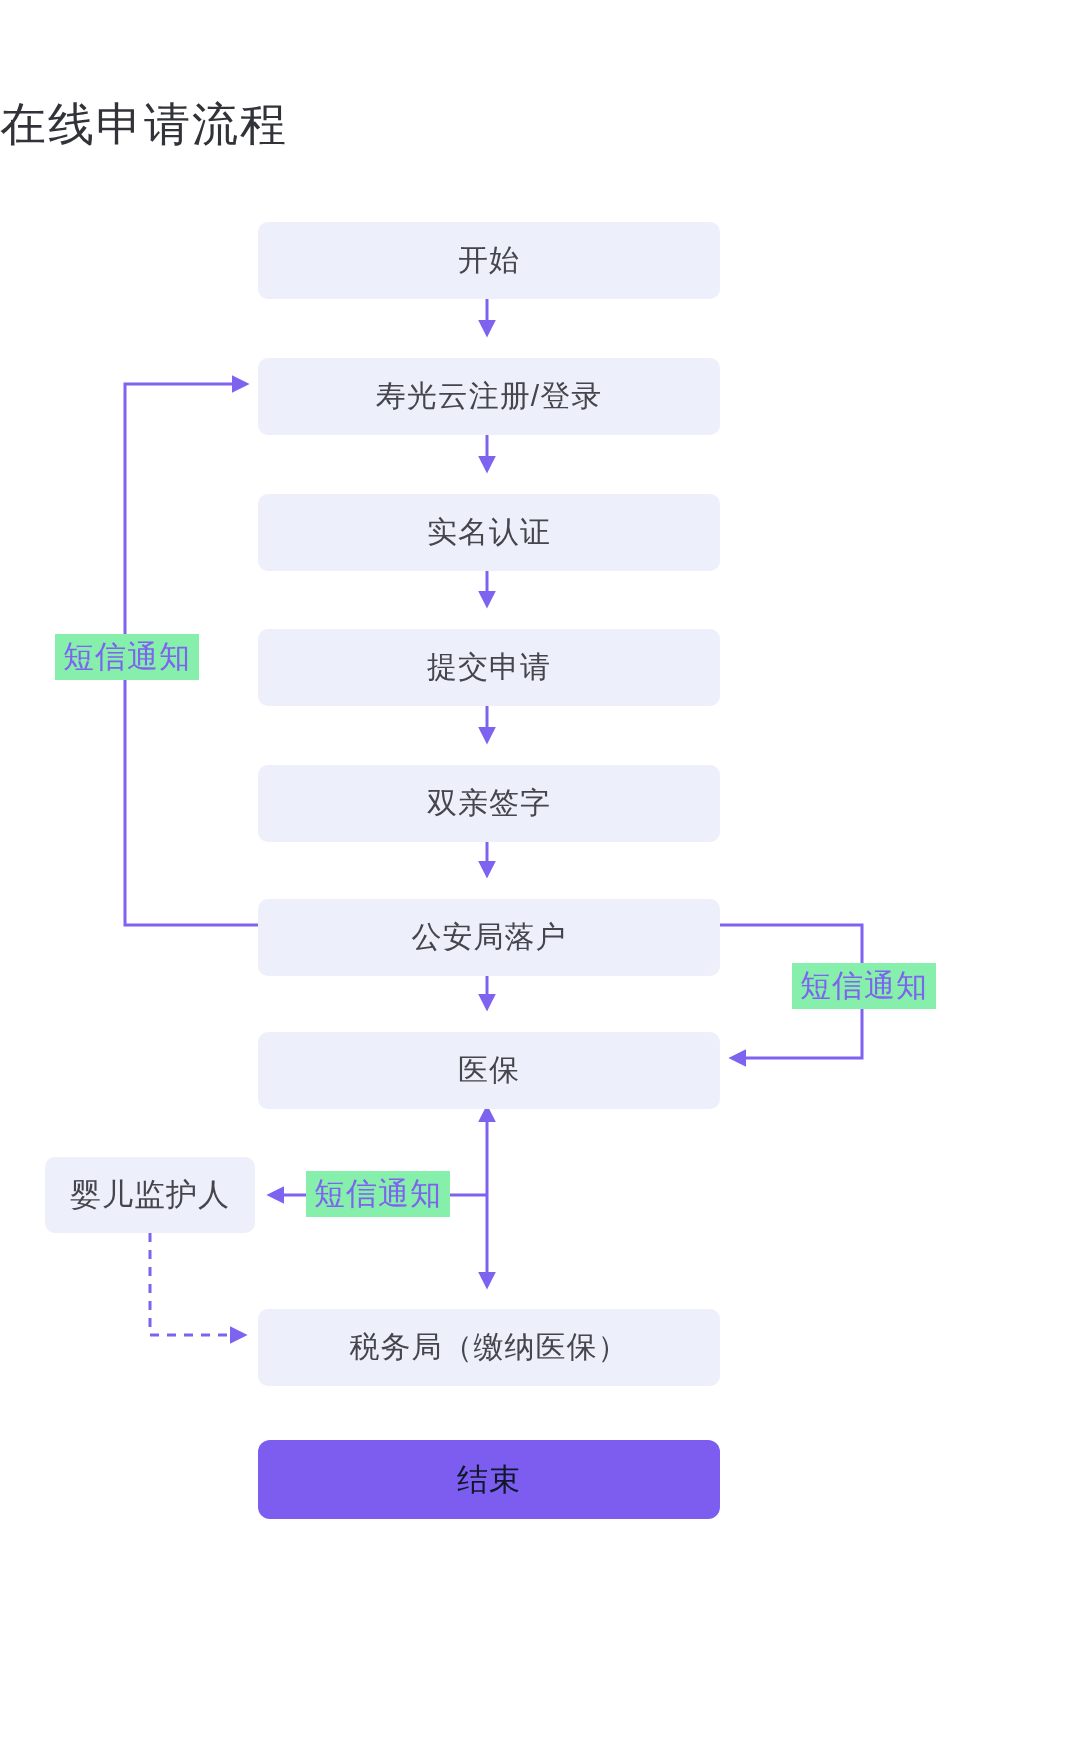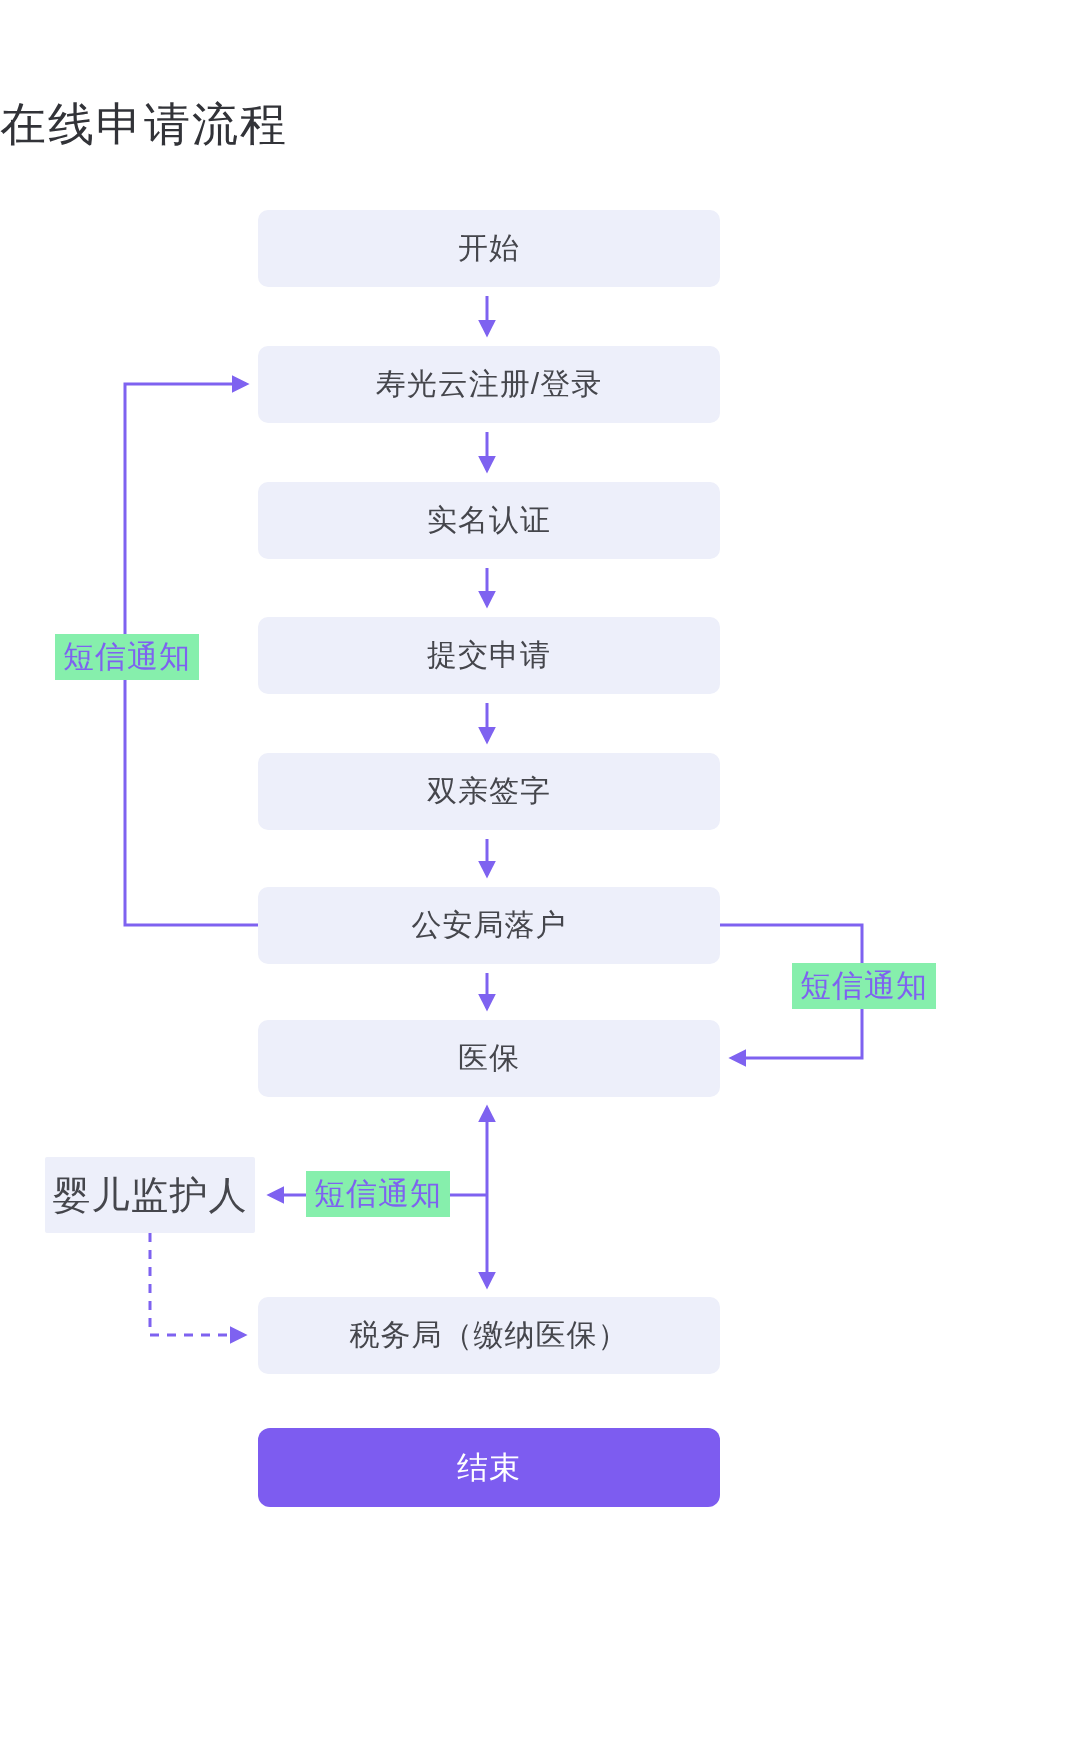--- a/index.html
+++ b/index.html
@@ -9,31 +9,31 @@
   }
   .title {
     position:absolute; top:94px; left:0; width:974px; 
     font-size:46px; font-weight:500; color:#323338; letter-spacing:2px;
   }
   svg.layer { position:absolute; left:0; top:0; width:1080px; height:1745px; }
   .node {
     position:absolute; left:258px; width:462px; height:77px;
     background:var(--node-fill,#EDEFFA); border-radius:10px;
     display:flex; align-items:center; justify-content:center;
-    font-size:30px; color:var(--node-text,#45464C); letter-spacing:1px;
+    font-size:30px; color:var(--node-text,#45464C); letter-spacing:1px;margin-top:12px;
   }
   .node.end {
-    background:var(--end-fill,#7D5CF0); color:#ffffff; height:79px;
+    background:var(--end-fill,#7D5CF0); color:#0f172a; height:79px;
     border-radius:12px; font-size:31px;
   }
   .side-node {
     position:absolute; left:45px; top:1157px; width:210px; height:76px;
-    background:var(--node-fill,#EDEFFA); border-radius:2px;
+    background:var(--node-fill,#EDEFFA); border-radius:10px;
     display:flex; align-items:center; justify-content:center;
-    font-size:38px; color:var(--node-text,#45464C); letter-spacing:1px;
+    font-size:31px; color:var(--node-text,#45464C); letter-spacing:1px;
   }
   .edge-label {
     position:absolute; transform:translate(-50%,-50%);
     background:#86efac; padding:2px 8px; white-space:nowrap;
     color:var(--accent,#7E62F0); font-size:31px; letter-spacing:1px;
   }
 </style>
 </head>
 <body>
 

